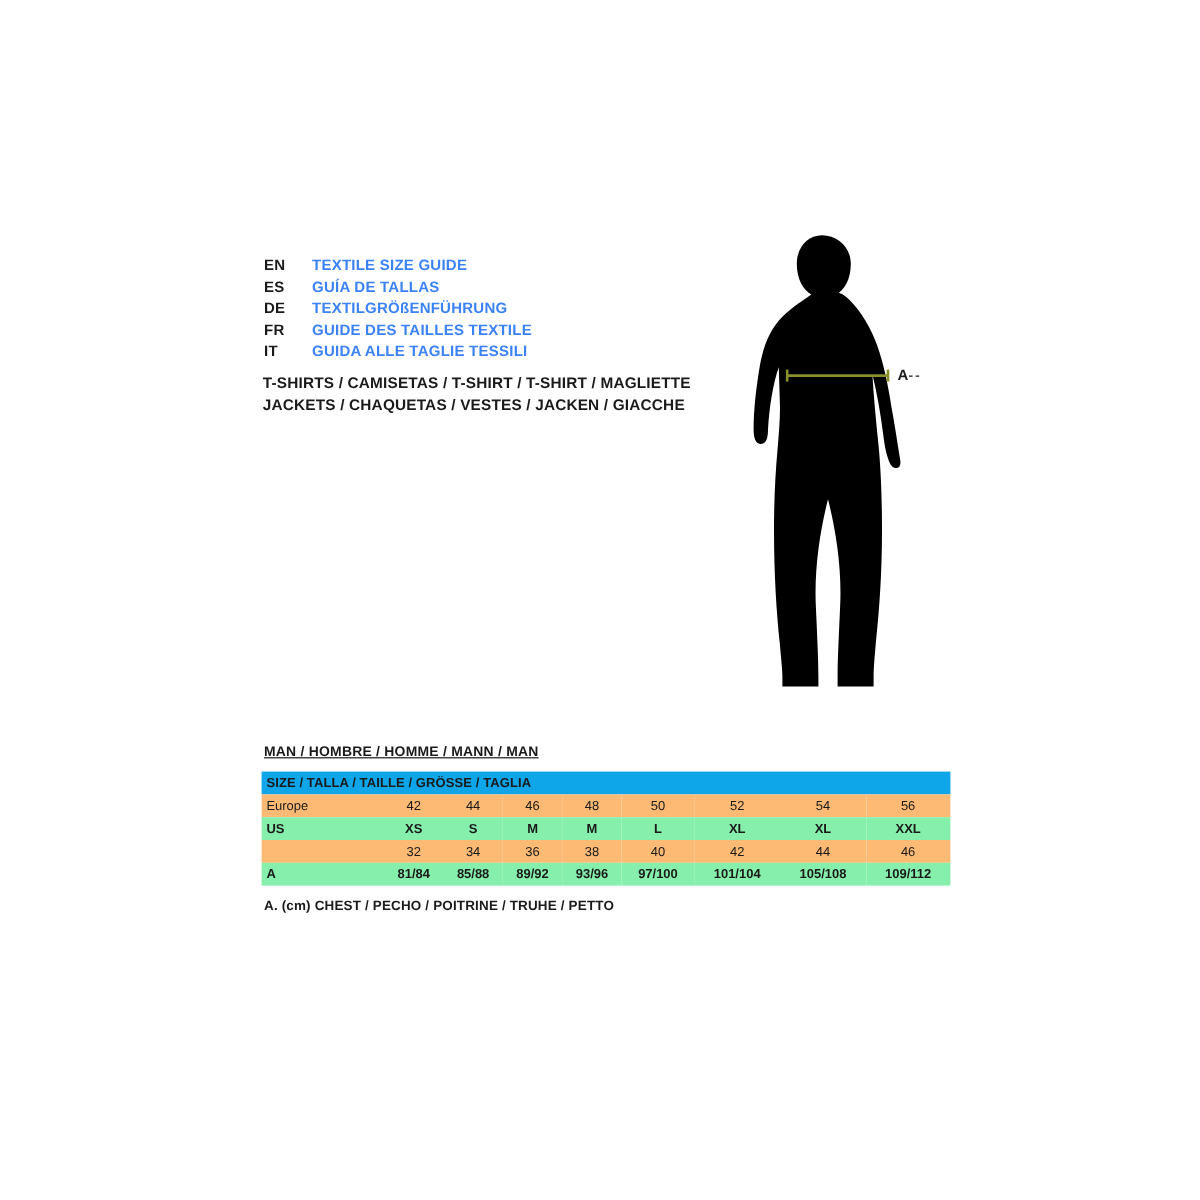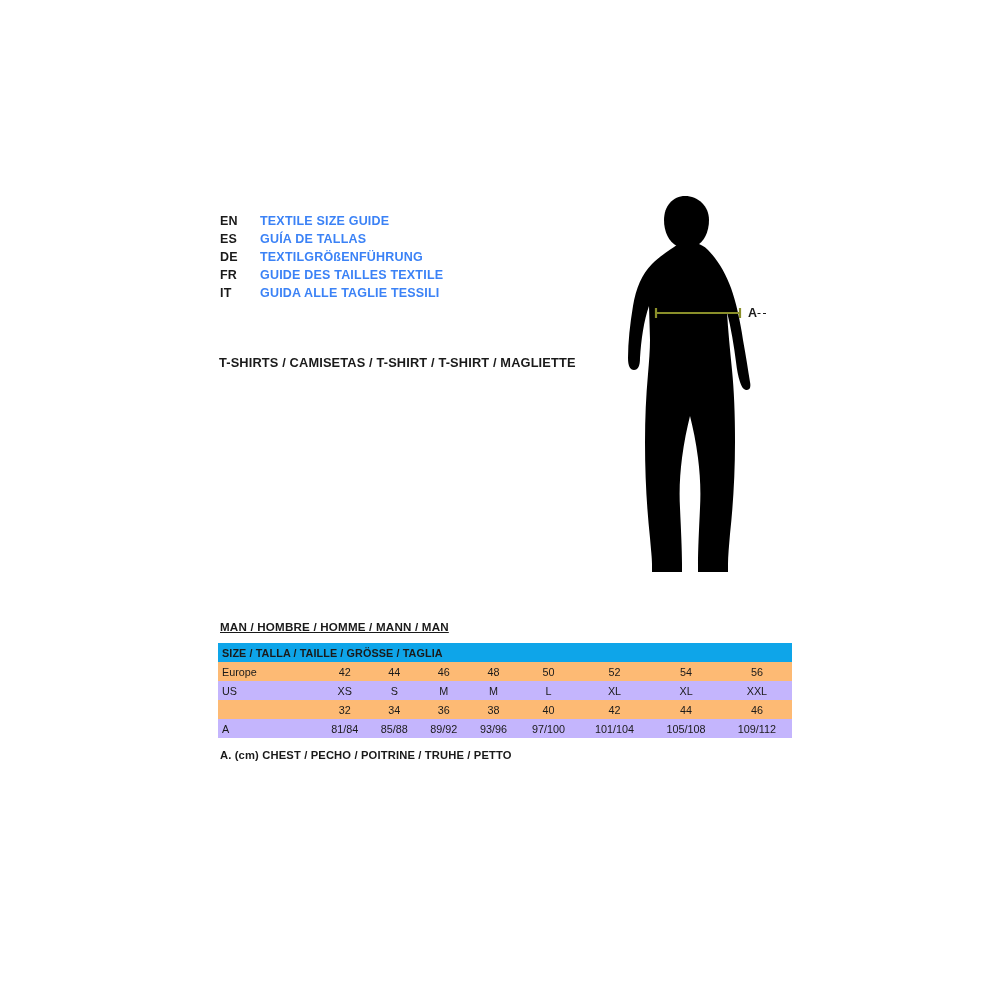--- a/index.html
+++ b/index.html
@@ -49,21 +49,20 @@
 
   
   .categories {
     position: absolute;
     left: 219px;
     top: 309px;
     font-size: 12.8px;
     font-weight: bold;
     letter-spacing: 0.15px;
     line-height: 19px;
-    margin-top: 44px;
   }
 
   
   .figure {
     position: absolute;
     left: 600px;
     top: 190px;
     width: 220px;
     height: 410px;
   }
@@ -111,21 +110,22 @@
     height: 19px;
     vertical-align: middle;
   }
   .row-header td {
     background: #0ea5e9;
     font-weight: bold;
     font-size: 10.8px;
     letter-spacing: 0.1px;
   }
   .row-alt td {
-    background: #c4b5fd;
+    background: #86efac;
+    font-weight: bold;
   }
   .row-plain td {
     background: #fdba74;
   }
   .cell-label {
     width: 98px;
     padding-left: 4px !important;
     text-align: left;
     font-size: 10.8px;
   }
@@ -166,20 +166,21 @@
       <span class="legend-text">GUIDE DES TAILLES TEXTILE</span>
     </div>
     <div class="legend-row">
       <span class="legend-code">IT</span>
       <span class="legend-text">GUIDA ALLE TAGLIE TESSILI</span>
     </div>
   </div>
 
   <div class="categories">
     <div>T-SHIRTS / CAMISETAS / T-SHIRT / T-SHIRT / MAGLIETTE</div>
+    <div>JACKETS / CHAQUETAS / VESTES / JACKEN / GIACCHE</div>
   </div>
 
   <div class="figure">
     <svg width="220" height="410" viewBox="0 0 220 410" xmlns="http://www.w3.org/2000/svg">
       <g>
 
         <path fill="#000000" d="M85,6 C73,6 64,16 64,30 C64,42 69,52 77,56 L96,56 C104,52 109,42 109,30 C109,16 98,6 85,6 Z"></path>
 
         <path fill="#000000" d="
           M78,54

